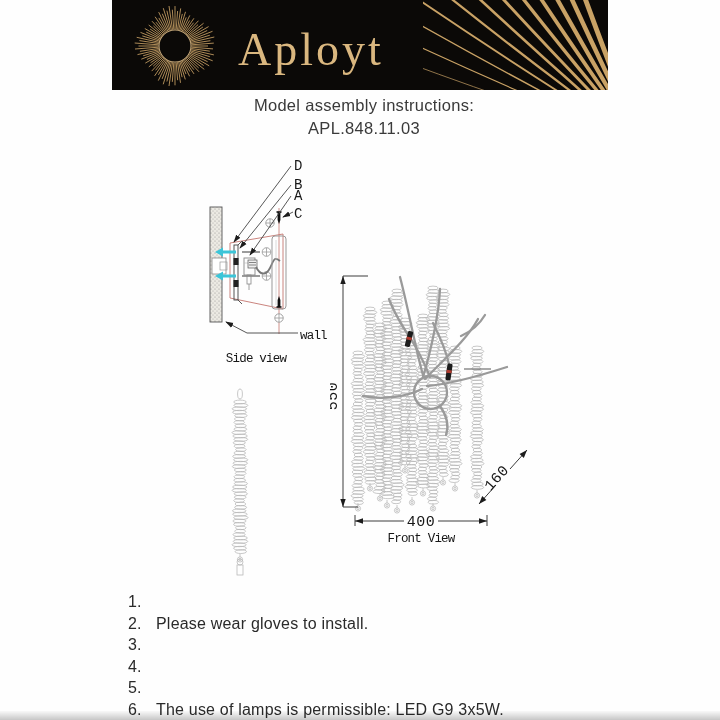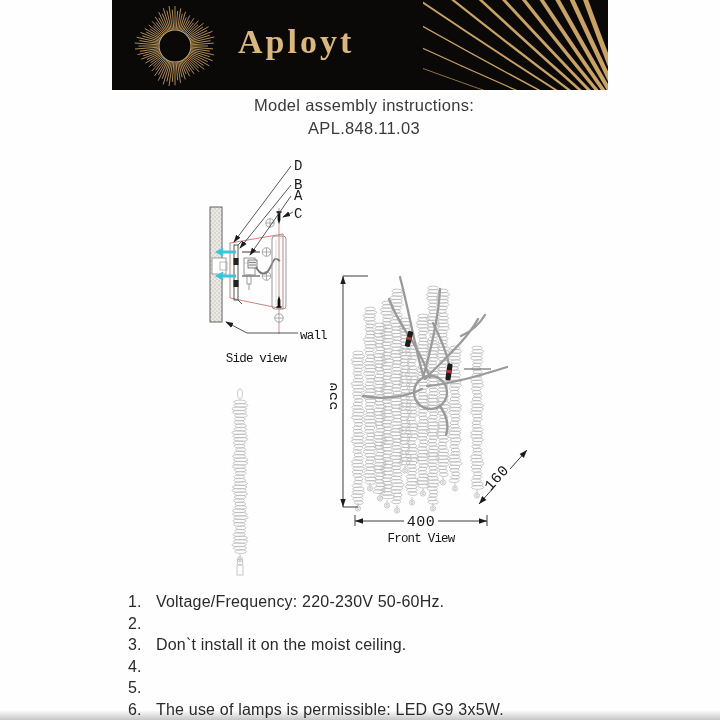--- a/index.html
+++ b/index.html
@@ -20,21 +20,21 @@
   .banner{
     position:absolute;left:112px;top:0;width:496px;height:90px;
     background:var(--banner-bg);overflow:hidden;
   }
   .banner svg{position:absolute;top:0;}
   #sunburst{left:0;width:130px;height:90px;}
   #fanlines{right:0;width:185px;height:90px;}
   .brand{
     position:absolute;left:126px;top:23px;
     font-family:"Liberation Serif", serif;
-    font-size:34px;font-weight:700;letter-spacing:3px;
+    font-size:46px;font-weight:400;letter-spacing:3px;
     color:#dab77f;
   }
   
   .title-block{
     position:absolute;top:94px;left:4px;width:720px;text-align:center;
     color:#3a3a3a;font-size:16.5px;line-height:23px;letter-spacing:.3px;
   }
   
   .tech{position:absolute;}
   #sideview{left:190px;top:148px;}
@@ -1021,28 +1021,27 @@
       <polygon points="197,185 189.6,189.1 193.8,192.9" class="arrowfill"></polygon>
       <text transform="translate(170,216) rotate(-48)" text-anchor="middle" class="mono15">160</text>
     </g>
 
     <text x="91" y="277" text-anchor="middle" class="mono13" font-size="14">Front View</text>
   </svg>
 
   <div class="instructions">
     <div class="instr-row">
       <span class="instr-num">1.</span>
-      <span>Voltage/Frequency: 220-230V 50-60Hz.</span>
     </div>
     <div class="instr-row">
       <span class="instr-num">2.</span>
+      <span>Please wear gloves to install.</span>
     </div>
     <div class="instr-row">
       <span class="instr-num">3.</span>
-      <span>Don`t install it on the moist ceiling.</span>
     </div>
     <div class="instr-row">
       <span class="instr-num">4.</span>
     </div>
     <div class="instr-row">
       <span class="instr-num">5.</span>
     </div>
     <div class="instr-row">
       <span class="instr-num">6.</span>
       <span>The use of lamps is permissible: LED G9 3x5W.</span>

